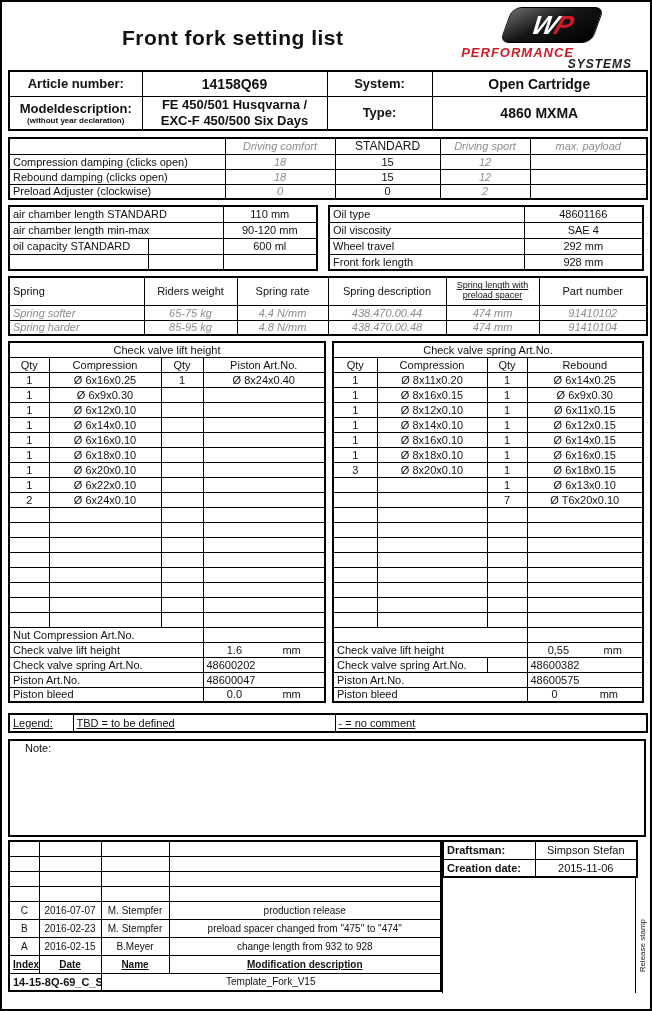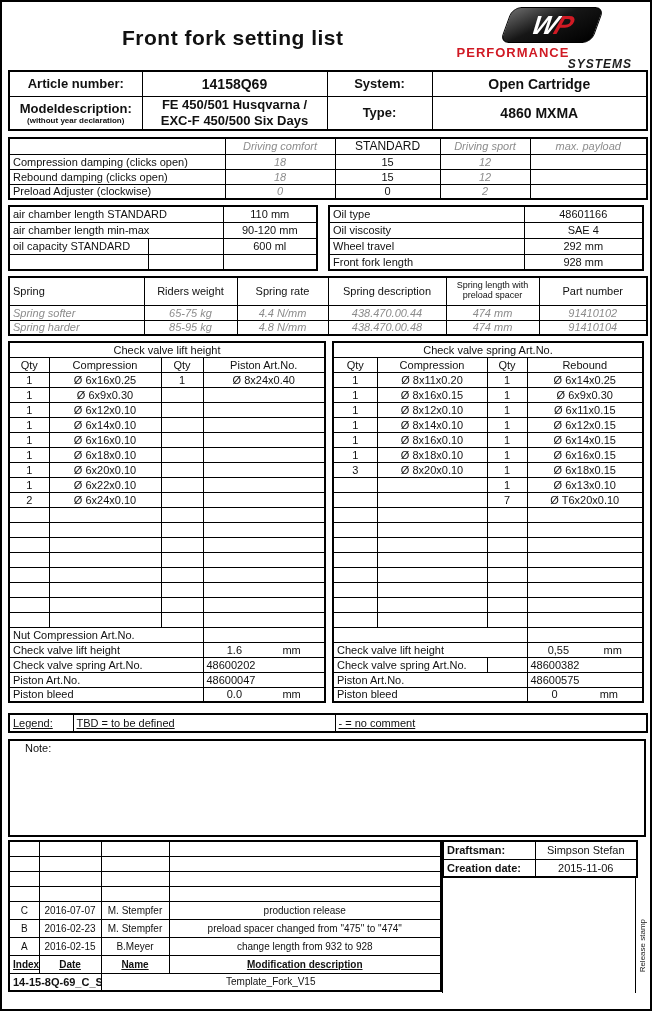--- a/index.html
+++ b/index.html
@@ -21,22 +21,22 @@
   .logo { position:absolute; right:4px; top:3px; width:190px; height:64px; }
   .badge {
     position:absolute; left:56px; top:2px; width:92px; height:36px;
     background:linear-gradient(150deg,#6a6a6a 0%,#161616 45%,#000 100%);
     transform:skewX(-20deg); border-radius:9px; border:1px solid #000;
     display:flex; align-items:center; justify-content:center;
   }
   .badge .mono { font-style:italic; font-weight:bold; font-size:26px; letter-spacing:-2px; }
   .badge .mw { color:#fff; }
   .badge .mp { color:#d01a24; }
-  .logo .perf { position:absolute; left:2px; top:40px; width:122px; text-align:center;
-    color:#d01a24; font-weight:bold; font-size:13px; letter-spacing:1px; }
+  .logo .perf { position:absolute; left:2px; top:40px; width:122px; text-align:right;
+    color:#d01a24; font-style:italic; font-weight:bold; font-size:13px; letter-spacing:1px; }
   .logo .syst { position:absolute; left:70px; top:52px; width:112px; text-align:right;
     color:#1b1b1b; font-style:italic; font-weight:bold; font-size:12px; letter-spacing:1px; }
 
   
   .t-article { width:638px; }
   .t-article td { white-space:normal; }
   .t-article tr.r1 { height:25px; }
   .t-article tr.r2 { height:34px; }
   .t-article .lab { font-size:13px; font-weight:bold; text-align:center; }
   .t-article .val { font-size:14px; font-weight:bold; text-align:center; }
@@ -52,21 +52,21 @@
   
   .row2 { display:flex; justify-content:space-between; margin-top:5px; }
   .t-air { width:308px; } .t-oil { width:314px; }
   .t-air tr, .t-oil tr { height:16px; }
 
   
   .t-spring { width:638px; margin-top:5px; }
   .t-spring tr.h { height:28px; }
   .t-spring tr { height:15px; }
   .t-spring th { font-weight:normal; font-size:11px; white-space:normal; }
-  .t-spring .small-h { font-size:9px; line-height:1.1; }
+  .t-spring .small-h { font-size:9px; line-height:1.1;text-decoration:underline; }
   .t-spring tr.std td { font-size:13px; }
 
   
   .row3 { display:flex; justify-content:space-between; margin-top:5px; }
   .t-ckl { width:316px; } .t-ckr { width:310px; }
   .t-ckl tr, .t-ckr tr { height:15px; }
   .valunit div { display:flex; justify-content:space-around; }
 
   
   .t-legend { width:638px; margin-top:10px; }

